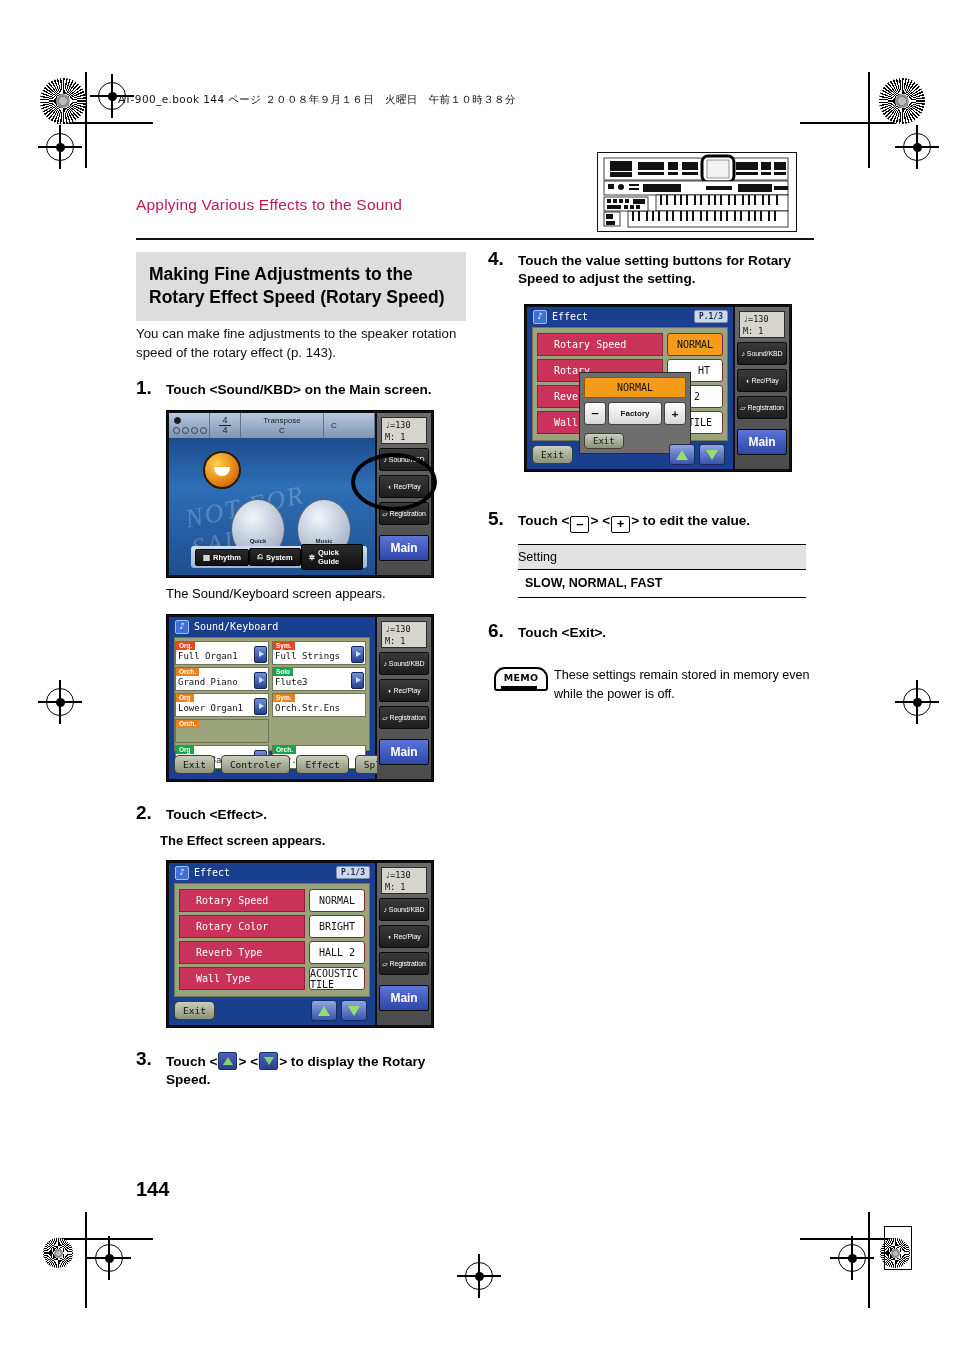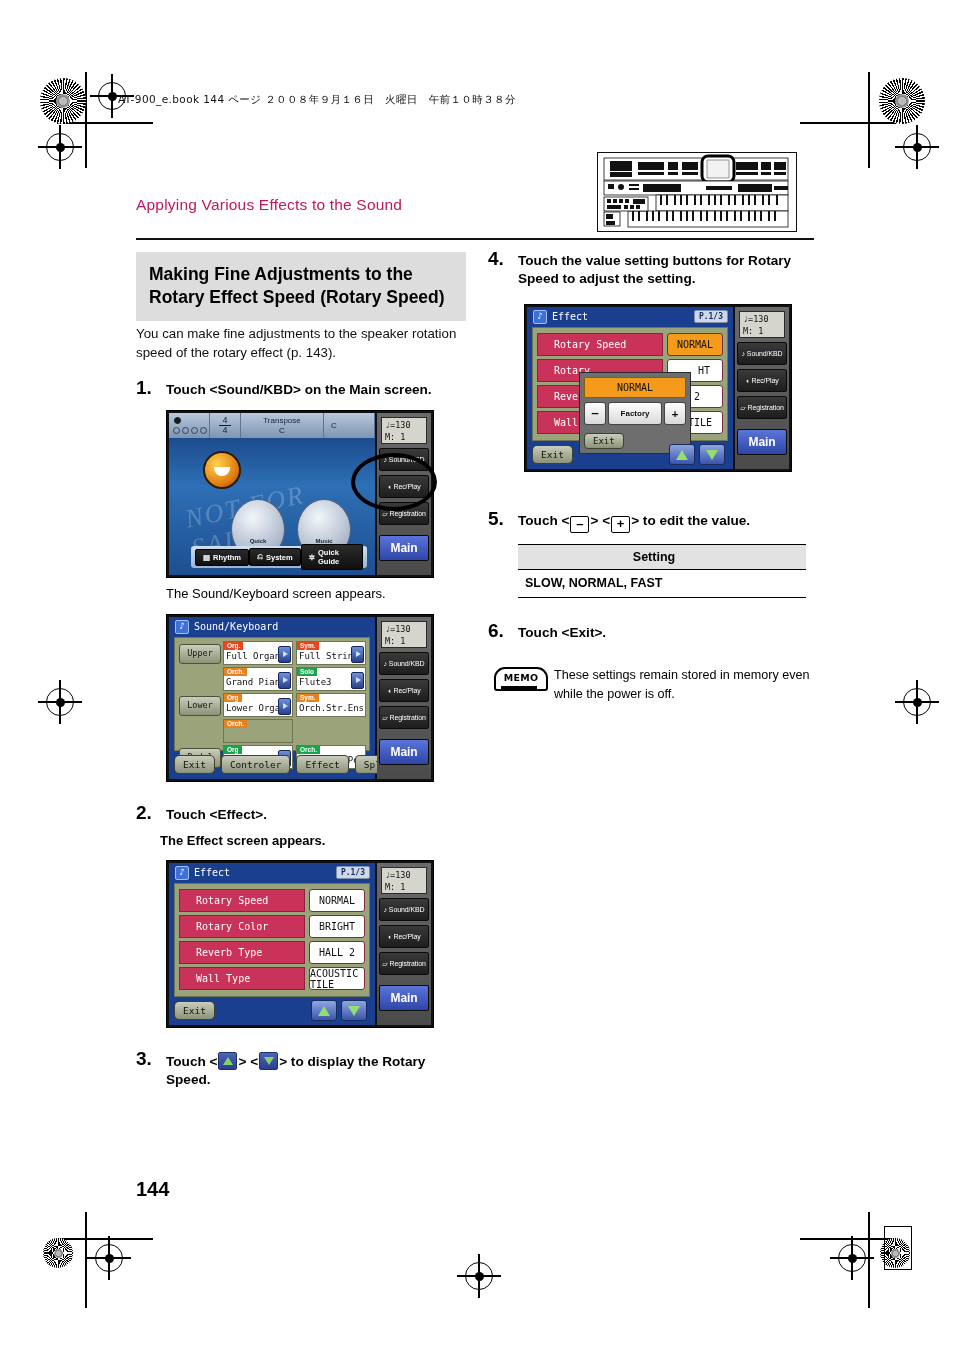--- a/index.html
+++ b/index.html
@@ -88,21 +88,21 @@
   }
   .kblue i { position:absolute; left:50%; top:50%; width:0;height:0; }
   .kblue.up i { margin:-4px 0 0 -5px; border-left:5px solid transparent;
                 border-right:5px solid transparent; border-bottom:8px solid #86d36a; }
   .kblue.dn i { margin:-4px 0 0 -5px; border-left:5px solid transparent;
                 border-right:5px solid transparent; border-top:8px solid #86d36a; }
 
   
   .settbl { margin-left:30px; margin-top:11px; width:288px; border-collapse:collapse; }
   .settbl th {
-    background:#e2e2e2; font-size:12.5px; font-weight:bold; text-align:center;
+    background:#e2e2e2; font-size:12.5px; font-weight:normal; text-align:left;
     padding:5px 16px 5px 0; border-top:1.6px solid #000; border-bottom:1.2px solid #000;
   }
   .settbl td {
     font-size:12.5px; font-weight:bold; padding:6px 0 7px 7px;
     border-bottom:1.6px solid #000;
   }
 
   
   .memo { position:relative; margin-top:24px; margin-left:0px; }
   .memo .badge {
@@ -520,25 +520,20 @@
   <div style="margin-left:30px;margin-top:13px;">
   <div class="lcd">
     <div class="panel">
       <div class="pg">
         <div class="titlebar">
           <span class="noteicon">♪</span>
           <span>Sound/Keyboard</span>
         </div>
         <div class="content">
           <div class="skrow">
-            <div class="sklabels">
-              <div class="skbtn" style="top:6px;">Upper</div>
-              <div class="skbtn" style="top:58px;">Lower</div>
-              <div class="skbtn" style="top:110px;">Pedal</div>
-            </div>
             <div class="skgrid">
 
               <div class="tonecell">
                 <div class="tag" style="background:#e8461f">Org.</div>
                 <div class="nm">Full Organ1</div>
                 <div class="arr"></div>
               </div>
               <div class="tonecell">
                 <div class="tag" style="background:#e8461f">Sym.</div>
                 <div class="nm">Full Strings</div>

